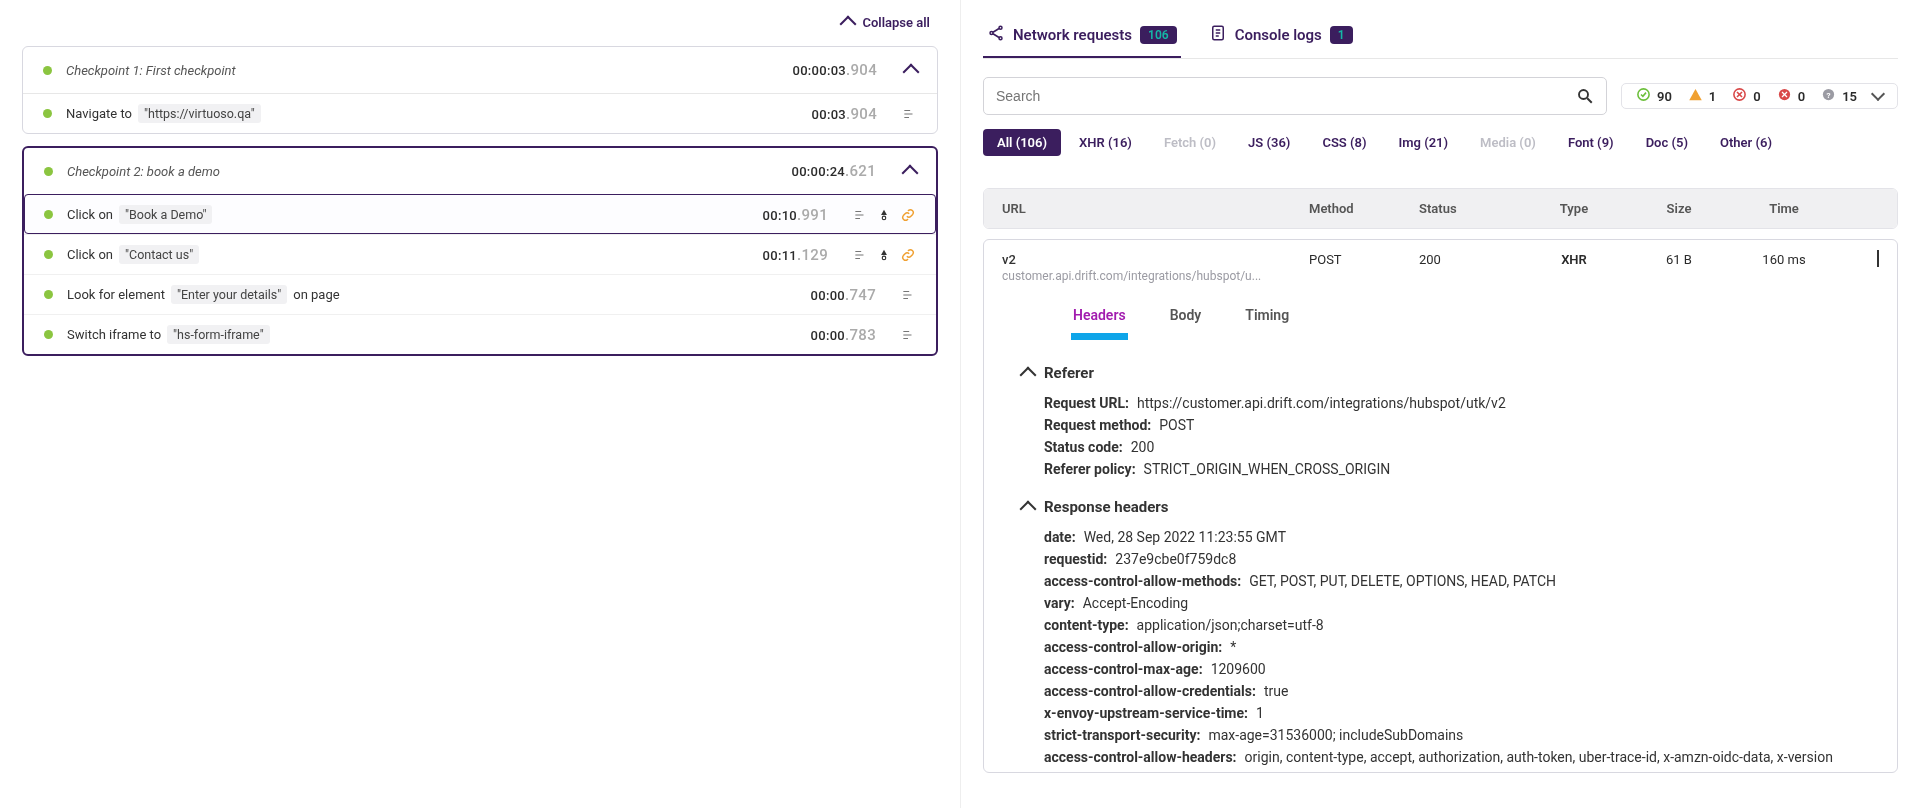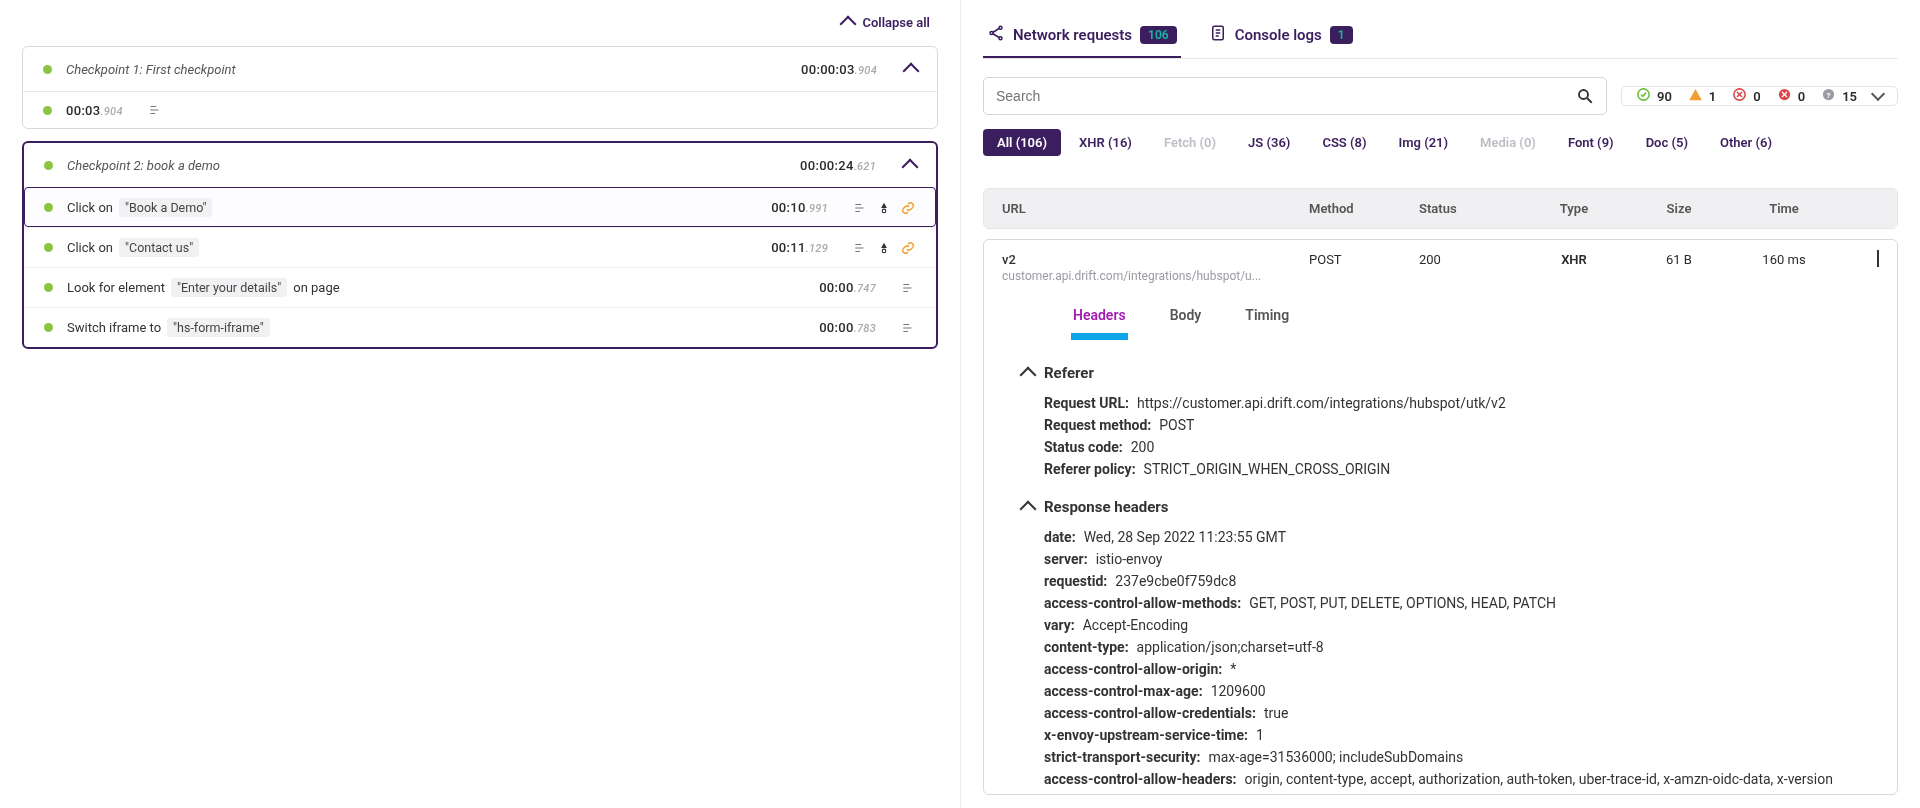--- a/index.html
+++ b/index.html
@@ -9,41 +9,41 @@
   .right-pane { flex:1; padding: 10px 22px 0 22px; border-left:1px solid #eee; overflow:hidden; display:flex; flex-direction:column; }
   .collapse-all { display:flex; justify-content:flex-end; align-items:center; gap:8px; color:#3b1e5e; font-weight:600; font-size:13px; cursor:pointer; padding:4px 8px; }
   .chev-up { width:12px; height:12px; border-left:2px solid #3b1e5e; border-top:2px solid #3b1e5e; transform:rotate(45deg); margin-top:4px; }
   .chev-down { width:10px; height:10px; border-left:2px solid #555; border-top:2px solid #555; transform:rotate(-135deg); margin-bottom:4px; }
   .checkpoint-card { border:1px solid #d8d8e0; border-radius:6px; margin-top:12px; background:#fff; }
   .checkpoint-card.active { border:2px solid #3b1e5e; }
   .cp-header { display:flex; align-items:center; padding:14px 20px; gap:14px; }
   .dot { width:9px; height:9px; border-radius:50%; background:#8bc540; flex-shrink:0; }
   .cp-title { font-style:italic; color:#555; flex:1; }
   .cp-time { color:#2b2b2b; font-weight:500; letter-spacing:0.3px; }
-  .cp-time .ms { color:#aaa; font-size:11px;font-style:italic; }
+  .cp-time .ms { color:#aaa; font-size:15px; }
   .cp-chevron { margin-left:14px; cursor:pointer; }
   .step-row { display:flex; align-items:center; padding:10px 20px; gap:14px; border-top:1px solid #f0f0f0; position:relative; }
   .step-row.first { border-top:1px solid #e7e7e7; }
   .step-row.selected { outline:1.5px solid #3b1e5e; outline-offset:-1px; border-radius:4px; background:#fdfdff; }
   .step-text { flex:1; color:#333; display:flex; align-items:center; gap:6px; flex-wrap:wrap; }
   .pill { background:#f1f1f3; border-radius:3px; padding:2px 6px; font-size:12.5px; color:#444; }
   .row-icons { display:flex; align-items:center; gap:8px; margin-left:10px; }
   .mini-icon { width:16px; height:16px; display:flex; align-items:center; justify-content:center; color:#666; }
   .mini-icon.orange { color:#f0a030; }
   .mini-icon svg { width:14px; height:14px; }
   
   .tabs-top { display:flex; align-items:center; gap:24px; border-bottom:1px solid #e7e7e7; padding-bottom:0; margin-top:4px; }
   .tab-item { display:flex; align-items:center; gap:8px; padding:10px 4px; cursor:pointer; color:#3b1e5e; font-weight:600; font-size:15px; border-bottom:2px solid transparent; }
   .tab-item.active { border-bottom:2px solid #3b1e5e; }
   .badge { background:#3b1e5e; color:#14b8a6; border-radius:4px; padding:2px 8px; font-size:12px; font-weight:600; }
   .searchrow { display:flex; gap:14px; margin:18px 0 14px 0; align-items:center; }
   .searchbox { flex:1; display:flex; align-items:center; border:1px solid #d3d3d8; border-radius:5px; padding:0 12px; height:38px; }
   .searchbox input { border:none; outline:none; flex:1; font-size:14px; background:transparent; }
   .search-icon { width:18px; height:18px; }
-  .stats-box { display:flex; align-items:center; gap:16px; border:1px solid #e3e3e8; border-radius:5px; height:20px; padding:0 14px; }
+  .stats-box { display:flex; align-items:center; gap:16px; border:1px solid #e3e3e8; border-radius:5px; height:26px; padding:0 14px; }
   .stat { display:flex; align-items:center; gap:6px; font-weight:600; font-size:13px; }
   .filter-row { display:flex; gap:4px; flex-wrap:wrap; margin-bottom:32px; }
   .filter-pill { padding:6px 14px; border-radius:4px; font-size:13px; font-weight:600; color:#3b1e5e; cursor:pointer; }
   .filter-pill.active { background:#3b1e5e; color:#fff; }
   .filter-pill.dim { color:#bdbdc5; cursor:default; }
   .net-table { border:1px solid #e3e3e8; border-radius:6px; overflow:hidden; }
   .net-head { display:flex; background:#f0f0f2; padding:12px 18px; font-weight:600; color:#555; font-size:13px; }
   .col-url { flex:1.6; }
   .col-method { width:110px; }
   .col-status { width:100px; }
@@ -78,20 +78,24 @@
     <div id="checkpoints">
         <div class="checkpoint-card">
           <div class="cp-header">
             <span class="dot"></span>
             <span class="cp-title">Checkpoint 1: First checkpoint</span>
             <span class="cp-time">00:00:03<span class="ms">.904</span></span>
             <span class="cp-chevron chev-up"></span>
           </div>
           <div class="step-row first">
             <span class="dot"></span>
+            <span class="step-text">
+              <span>Navigate to</span>
+              <span class="pill">"https://virtuoso.qa"</span>
+            </span>
             <span class="cp-time">00:03<span class="ms">.904</span></span>
             <span class="row-icons">
               <span class="mini-icon">
                 <svg viewBox="0 0 24 24" stroke="#777" stroke-width="2" fill="none">
                   <path d="M4 6h10M4 12h14M4 18h8"></path>
                 </svg>
               </span>
             </span>
           </div>
         </div>
@@ -338,24 +342,20 @@
           <div class="section-head" style="margin-top:18px">
             <span class="chev-up" style="border-color:#333"></span>
             <span>Response headers</span>
           </div>
           <div id="response-kv">
               <div class="kv">
                 <span class="k">date:</span>
                 <span class="v">Wed, 28 Sep 2022 11:23:55 GMT</span>
               </div>
               <div class="kv">
-                <span class="k">server:</span>
-                <span class="v">istio-envoy</span>
-              </div>
-              <div class="kv">
                 <span class="k">requestid:</span>
                 <span class="v">237e9cbe0f759dc8</span>
               </div>
               <div class="kv">
                 <span class="k">access-control-allow-methods:</span>
                 <span class="v">GET, POST, PUT, DELETE, OPTIONS, HEAD, PATCH</span>
               </div>
               <div class="kv">
                 <span class="k">vary:</span>
                 <span class="v">Accept-Encoding</span>

